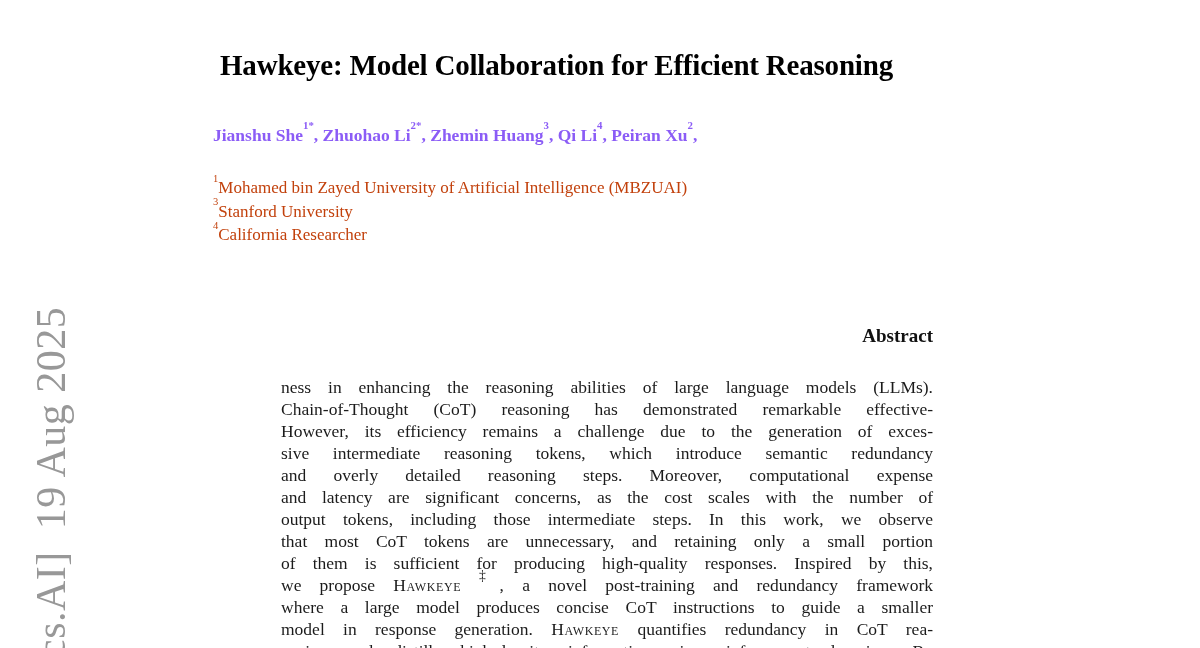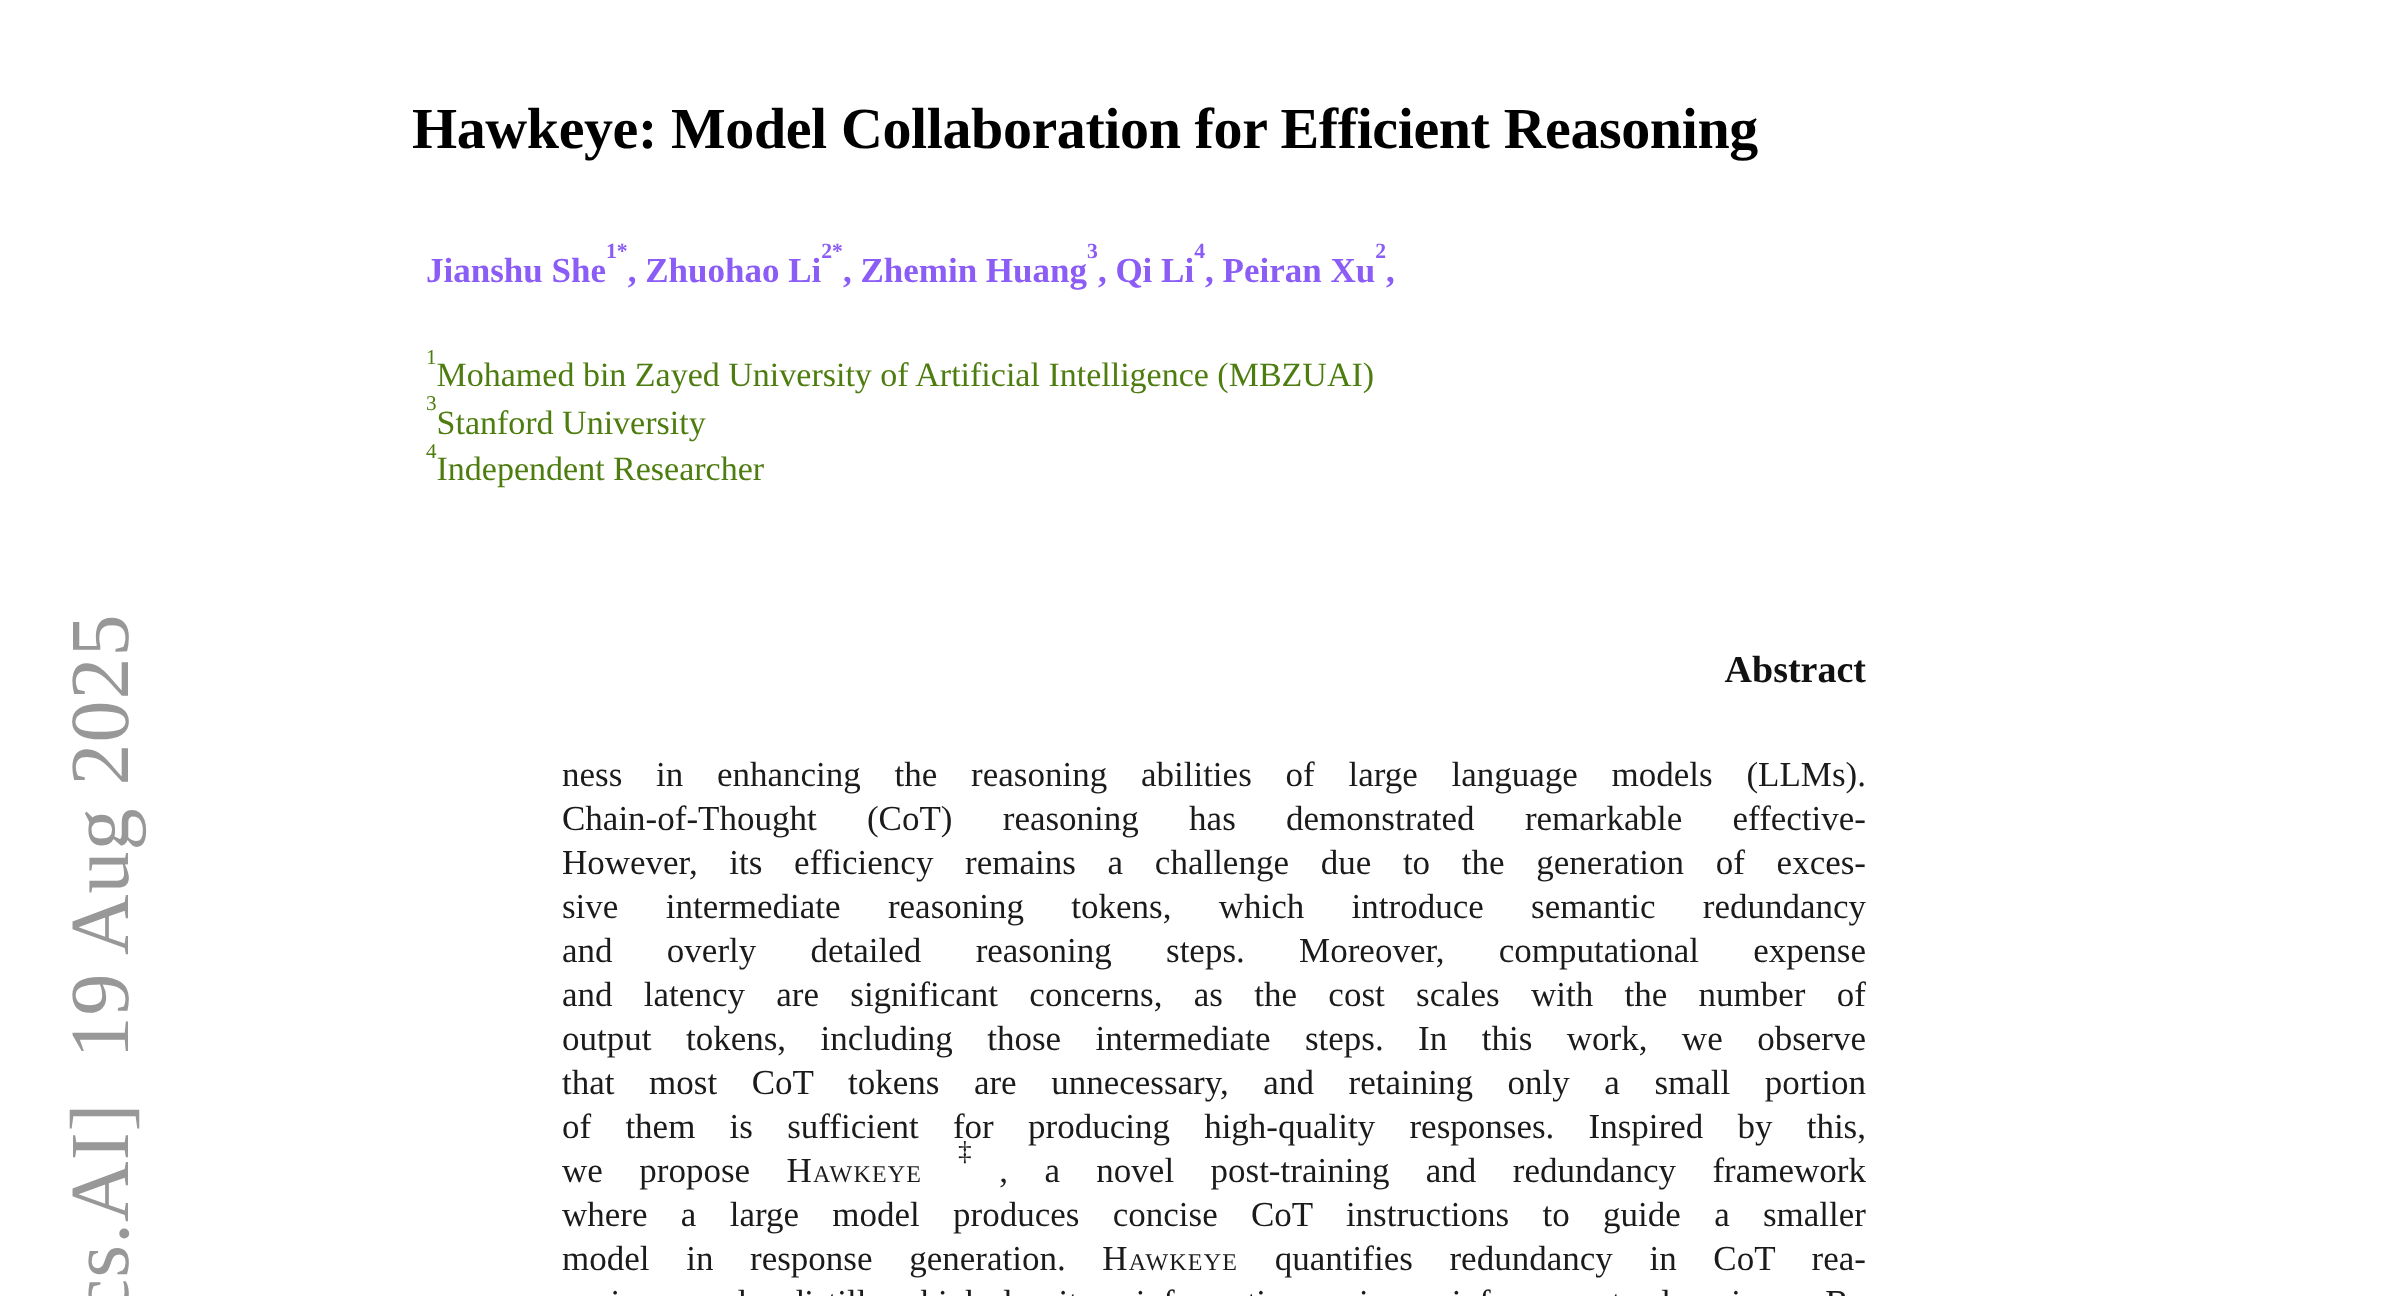--- a/index.html
+++ b/index.html
@@ -9,35 +9,35 @@
     position: relative; width: 1200px; height: 648px;
     background: #ffffff; overflow: hidden;
   }
   .stamp {
     position: absolute; left: 30px; top: 658px;
     transform: rotate(-90deg); transform-origin: 0 0;
     font-size: 42px; line-height: 1; color: #989898;
     white-space: pre; letter-spacing: 0.5px;
   }
   .title {
-    position: absolute; left: 206px; top: 50px;
+    position: absolute; left: 220px; top: 50px;
     font-size: 29px; font-weight: bold; color: #000000;
     line-height: 1.1; letter-spacing: -0.2px; white-space: nowrap;
   }
   .authors {
     position: absolute; left: 213px; top: 123px;
     font-size: 17.5px; font-weight: bold; line-height: 24px;
     color: #8b5cf6; white-space: nowrap;
   }
   .authors sup, .affils sup {
     font-size: 62%; position: relative; top: -0.45em; line-height: 0;
   }
   .affils {
     position: absolute; left: 213px; top: 176px;
-    font-size: 17px; line-height: 23.6px; color: #4d7c0f; white-space: nowrap;
+    font-size: 17px; line-height: 23.6px; color: #c2410c; white-space: nowrap;
   }
   .abs-head {
     position: absolute; left: 281px; top: 325px; width: 652px;
     text-align: right; font-size: 19px; font-weight: bold; color: #111111;
   }
   .abstract {
     position: absolute; left: 281px; top: 376px; width: 652px;
     font-size: 17.5px; line-height: 22px; color: #1b1b1b;
   }
   .abs-line {
@@ -56,21 +56,21 @@
 
   <h1 class="title">Hawkeye: Model Collaboration for Efficient Reasoning</h1>
 
   <div class="authors">
     <div><span>Jianshu She</span><sup>1*</sup><span>, Zhuohao Li</span><sup>2*</sup><span>, Zhemin Huang</span><sup>3</sup><span>, Qi Li</span><sup>4</sup><span>, Peiran Xu</span><sup>2</sup><span>,</span></div>
   </div>
 
   <div class="affils">
     <div><sup>1</sup><span>Mohamed bin Zayed University of Artificial Intelligence (MBZUAI)</span></div>
     <div><sup>3</sup><span>Stanford University</span></div>
-    <div><sup>4</sup><span>Independent Researcher</span></div>
+    <div><sup>4</sup><span>California Researcher</span></div>
   </div>
 
   <div class="abs-head">Abstract</div>
 
   <div class="abstract">
     <div class="abs-line">ness in enhancing the reasoning abilities of large language models (LLMs).</div>
     <div class="abs-line">Chain-of-Thought (CoT) reasoning has demonstrated remarkable effective-</div>
     <div class="abs-line">However, its efficiency remains a challenge due to the generation of exces-</div>
     <div class="abs-line">sive intermediate reasoning tokens, which introduce semantic redundancy</div>
     <div class="abs-line">and overly detailed reasoning steps. Moreover, computational expense</div>

